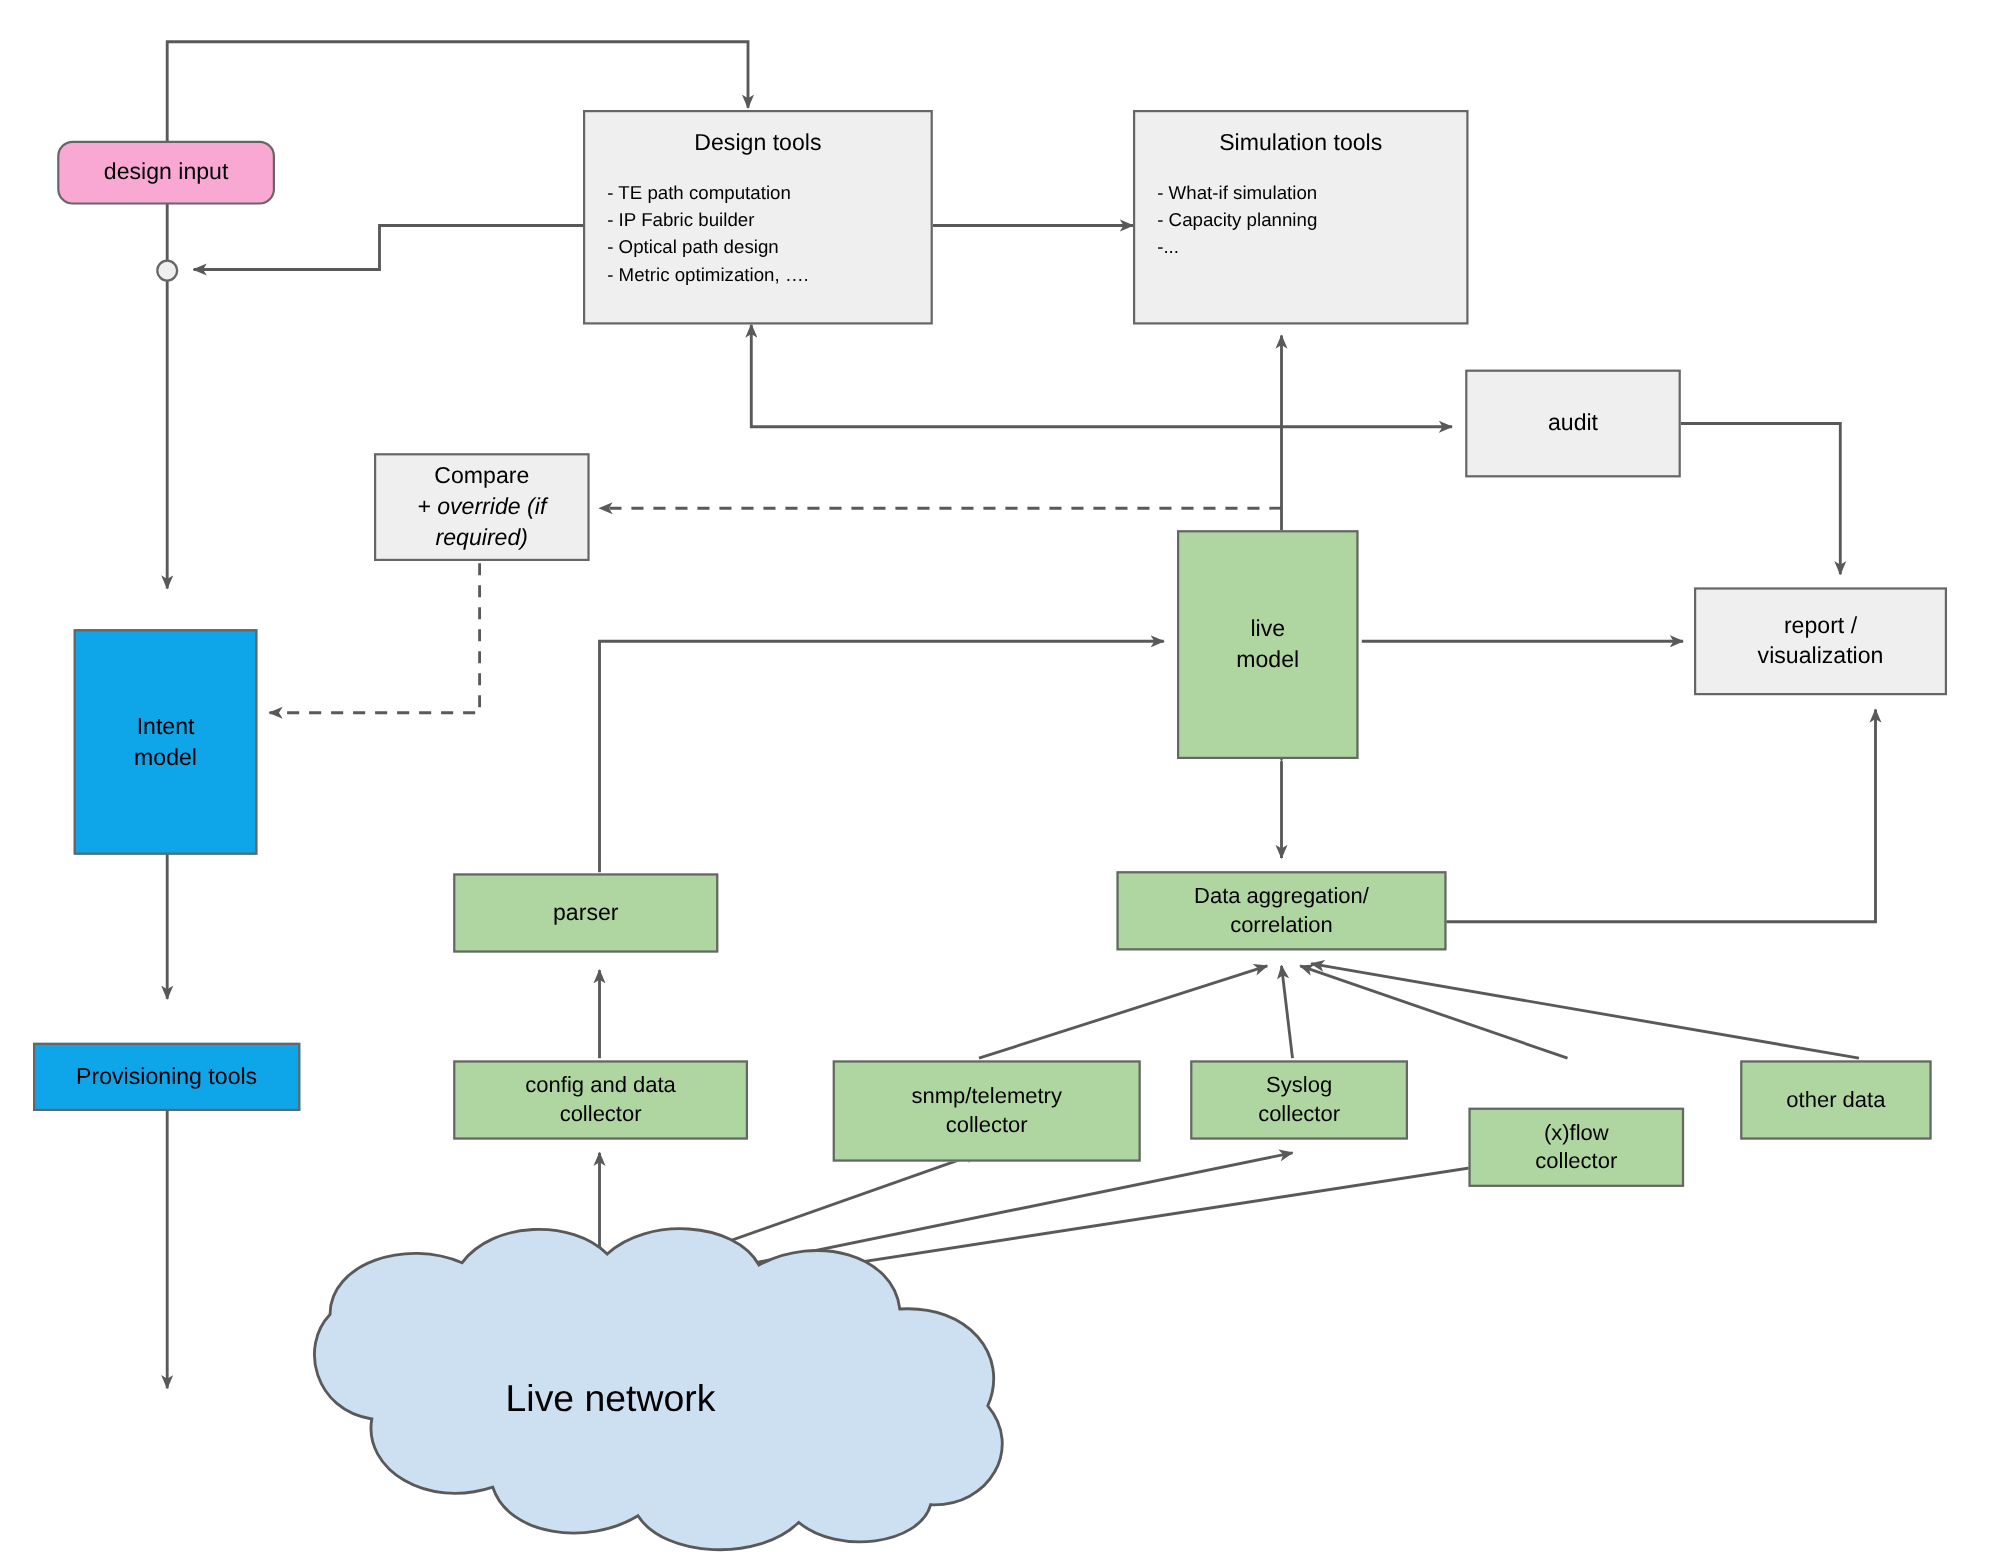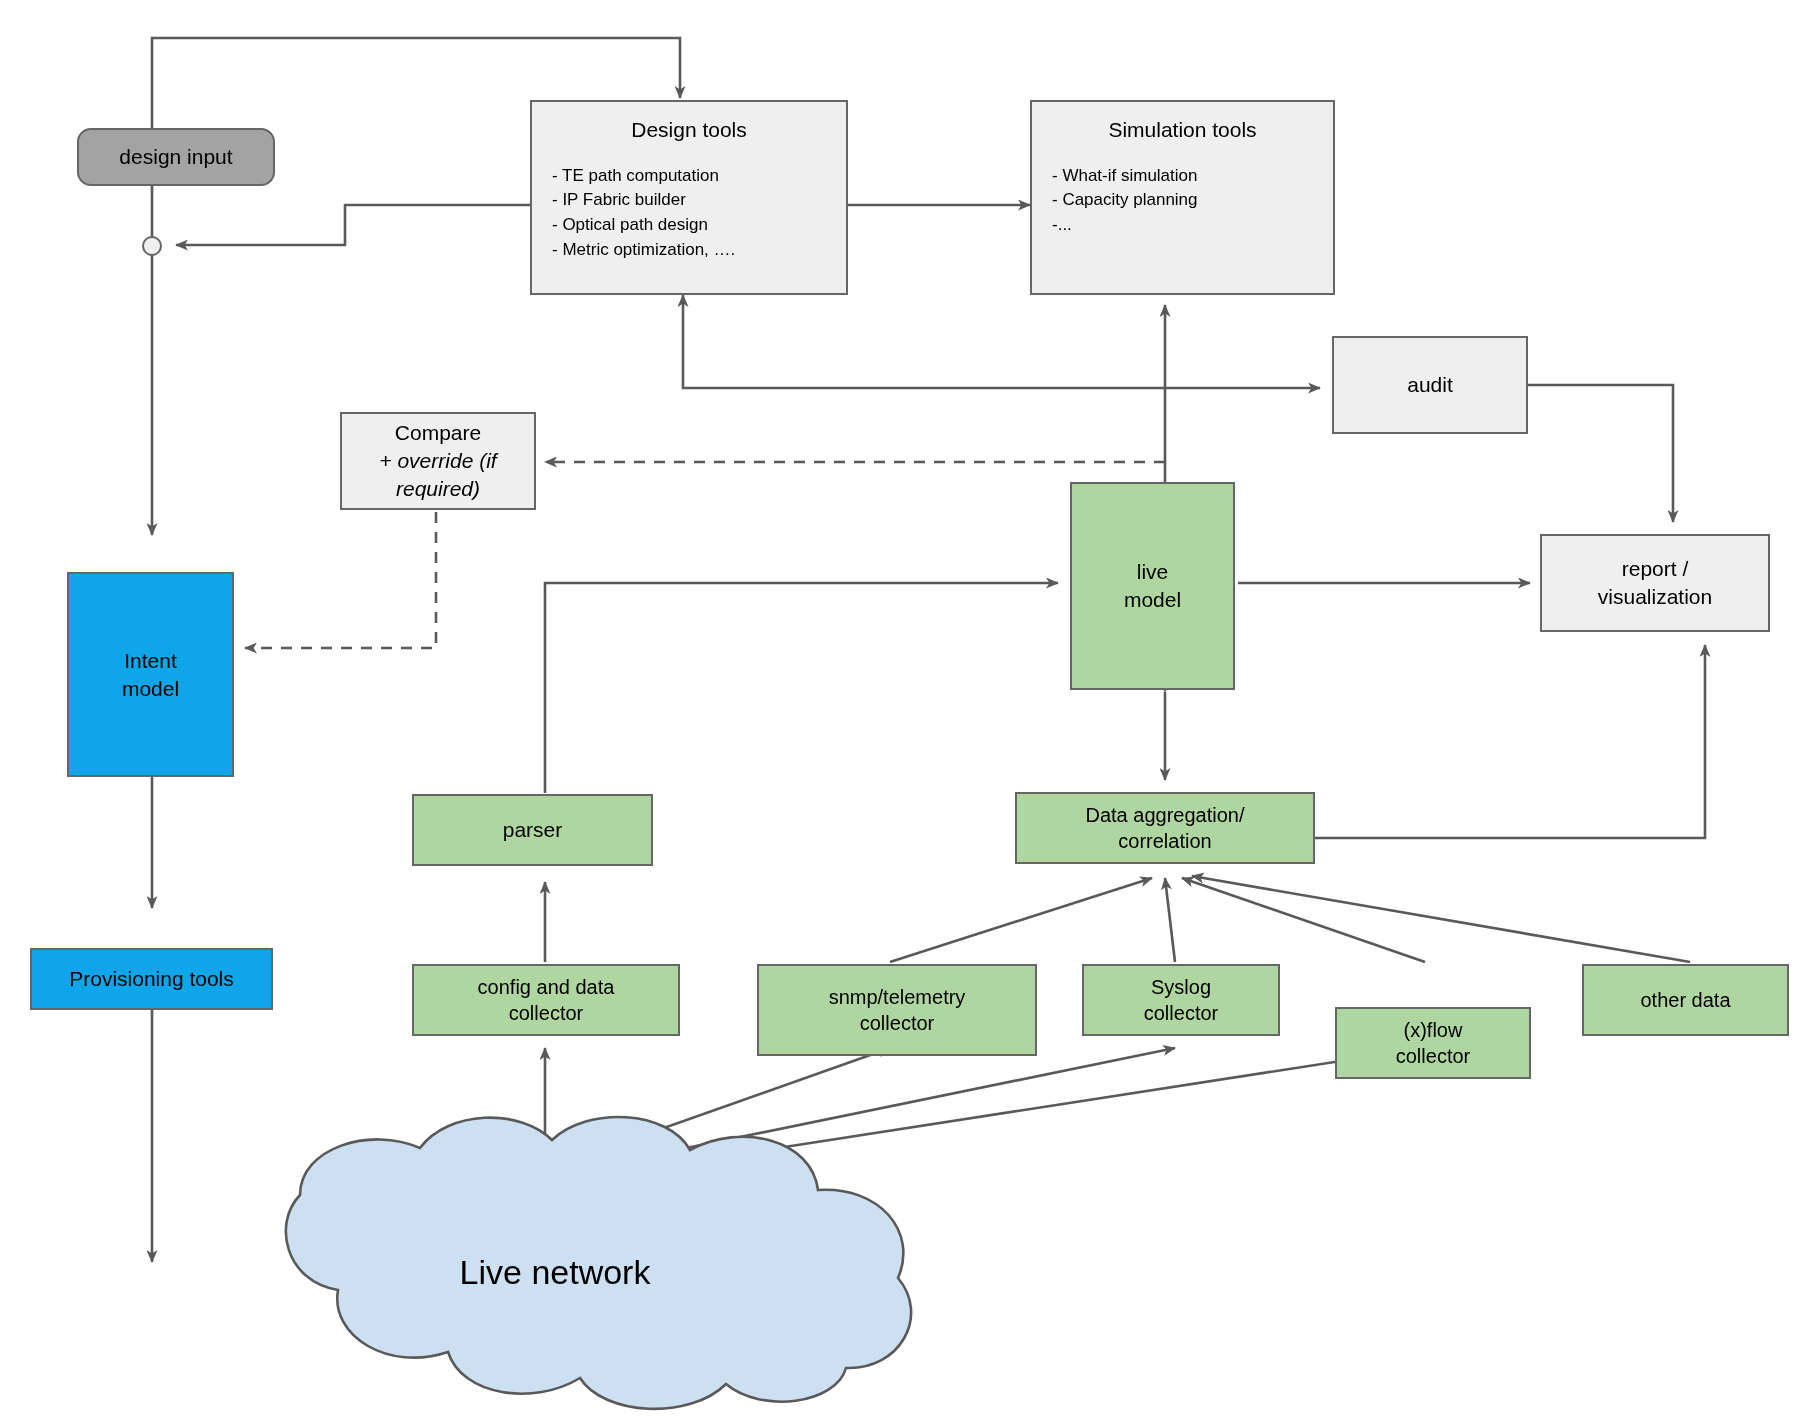--- a/index.html
+++ b/index.html
@@ -19,21 +19,21 @@
     flex-direction:column;
     align-items:center;
     justify-content:center;
     text-align:center;
     color:#000000;
     line-height:1.32;
   }
   .grey{background:#EFEFEF;}
   .yellow{background:#0ea5e9;margin-top:27px;}
   .green{background:#AFD5A0;}
-  .rounded{border-radius:14px;background:#a3a3a3;margin-left:25px;}
+  .rounded{border-radius:14px;background:#f9a8d4;}
   .titled{justify-content:flex-start;padding-top:14px;}
   .box-title{font-size:21px;margin-bottom:20px;}
   .bullets{
     align-self:flex-start;
     text-align:left;
     padding-left:20px;
     font-size:17px;
     line-height:1.45;
   }
   .bullets div{white-space:nowrap;}
@@ -206,19 +206,19 @@
   <div class="node green" style="left:1082px;top:964px;width:198px;height:72px;">
     <div class="lbl-sm">Syslog</div>
     <div class="lbl-sm">collector</div>
   </div>
 
   <div class="node green" style="left:1335px;top:964px;width:196px;height:72px;margin-top:43px;">
     <div class="lbl-sm">(x)flow</div>
     <div class="lbl-sm">collector</div>
   </div>
 
-  <div class="node green" style="left:1582px;top:964px;width:207px;height:72px;">
+  <div class="node green" style="left:1582px;top:964px;width:174px;height:72px;">
     <div class="lbl-sm">other data</div>
   </div>
 
   <div class="cloud-label" style="left:355px;top:1253px;">Live network</div>
 
 </div>
 
 </body></html>

